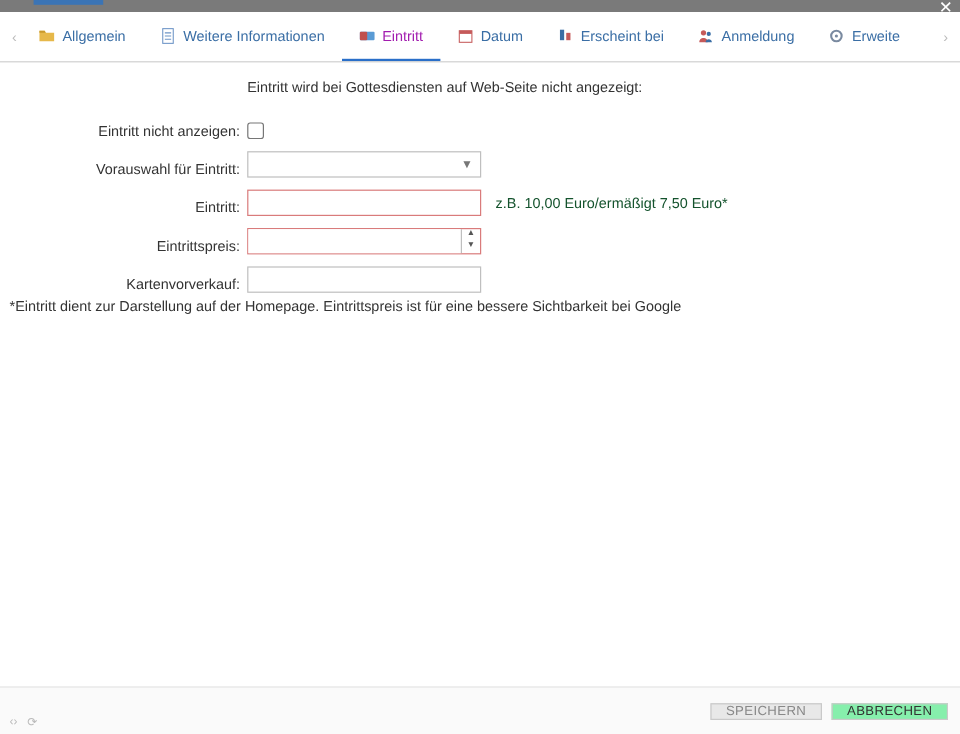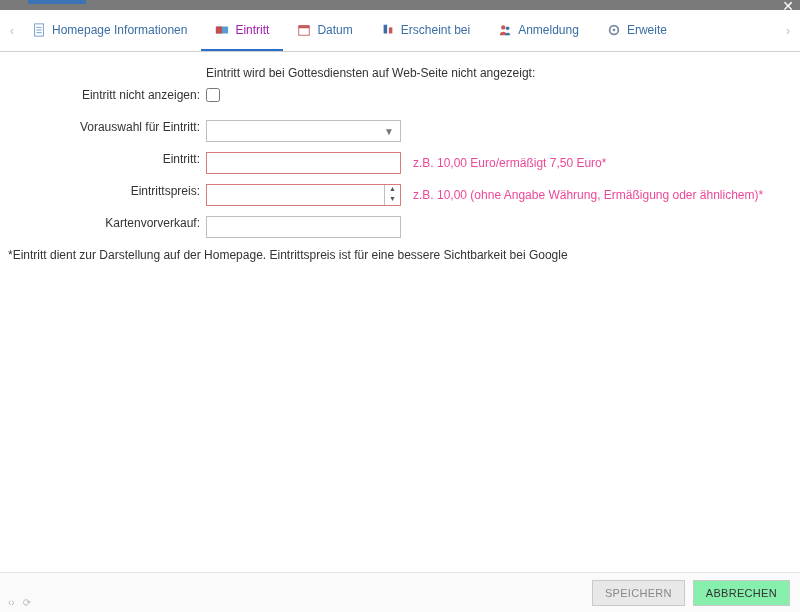--- a/index.html
+++ b/index.html
@@ -12,72 +12,81 @@
 .tabs-wrap { border-bottom: 1px solid #d0d0d0; height: 42px; background: #fff; display: flex; align-items: center; padding: 0 6px; }
 .nav-arrow { width: 12px; color: #bbb; text-align: center; cursor: pointer; font-size: 12px; user-select: none; }
 .tabs { flex: 1; display: flex; align-items: center; overflow: hidden; height: 100%; }
 .tab { display: flex; align-items: center; gap: 6px; padding: 0 14px; height: 100%; color: #3a6ea5; cursor: pointer; white-space: nowrap; border-bottom: 2px solid transparent; }
 .tab.active { border-bottom-color: #2a6fc9; color: #a21caf; }
 .tab .ticon { width: 14px; height: 14px; display: inline-block; }
 
 .content { padding: 14px 8px 0 8px; }
 .intro { text-align: left; margin-left: 198px; margin-bottom: 8px; color: #333; }
 
-.form-row { display: flex; align-items: flex-start; min-height: 28px; margin-bottom: 4px; }
+.form-row { display: flex; align-items: flex-end; min-height: 28px; margin-bottom: 4px; }
 .lbl { width: 198px; text-align: right; padding-right: 6px; color: #333; }
 .ctrl { display: flex; align-items: center; gap: 6px; }
-.hint { color: #ec4899; margin-left: 6px; }
+.hint { color: #14532d; margin-left: 6px; }
 
 input[type=text].tf, .combo, .spin { height: 22px; border: 1px solid #bfbfbf; background: #fff; padding: 0 4px; font-size: 12px; }
 input[type=text].tf { width: 195px; }
 .combo { width: 195px; display: flex; align-items: center; justify-content: flex-end; padding-right: 6px; cursor: pointer; }
 .combo .caret { color: #777; font-size: 10px; }
 .spin { width: 195px; display: flex; align-items: center; padding: 0; }
 .spin input { border: none; flex: 1; height: 100%; padding: 0 4px; font-size: 12px; outline: none; }
 .spin .spinbtns { width: 16px; height: 100%; border-left: 1px solid #bfbfbf; display: flex; flex-direction: column; }
 .spin .spinbtns div { flex: 1; font-size: 7px; line-height: 8px; text-align: center; color: #555; cursor: pointer; }
 .req { border-color: #d97b7b !important; }
 
 input[type=checkbox].cb { width: 14px; height: 14px; }
 
 .footnote { margin-top: 4px; color: #333; }
 
 .footer { position: absolute; bottom: 0; left: 0; right: 0; height: 40px; border-top: 1px solid #e5e5e5; background: #fafafa; display: flex; align-items: center; justify-content: flex-end; padding: 0 10px; gap: 8px; }
-.btn { height: 26px; padding: 0 12px; border: 1px solid #c9c9c9; background: #f0f0f0; font-size: 11px; letter-spacing: 0.3px; cursor: pointer; }
+.btn { height: 14px; padding: 0 12px; border: 1px solid #c9c9c9; background: #f0f0f0; font-size: 11px; letter-spacing: 0.3px; cursor: pointer; }
 .btn.primary { background: #e8e8e8; color: #888; }
 .btn.secondary { background: #86efac; color: #333; }
 
 .status { position: absolute; bottom: 4px; left: 8px; display: flex; gap: 8px; color: #bbb; font-size: 10px; }
 .status span { cursor: pointer; }
 
 svg { display: block; }
 </style>
 </head>
 <body>
 
 <div class="titlebar">
   <div class="accent"></div>
   <div class="close">✕</div>
 </div>
 
 <div class="tabs-wrap">
   <div class="nav-arrow">‹</div>
   <div class="tabs">
 
+    <div class="tab">
+      <span class="ticon">
+        <svg viewBox="0 0 16 16">
+            <path fill="#e6b84a" d="M1 3h5l1 2h8v8H1z"></path>
+            <path fill="#c99a2d" d="M1 3h5l1 2H1z"></path>
+          </svg>
+      </span>
+      <span>Allgemein</span>
+    </div>
 
     <div class="tab">
       <span class="ticon">
         <svg viewBox="0 0 16 16">
             <rect x="3" y="1" width="10" height="14" fill="#fff" stroke="#6b93c6"></rect>
             <line x1="5" y1="5" x2="11" y2="5" stroke="#6b93c6"></line>
             <line x1="5" y1="8" x2="11" y2="8" stroke="#6b93c6"></line>
             <line x1="5" y1="11" x2="11" y2="11" stroke="#6b93c6"></line>
           </svg>
       </span>
-      <span>Homepage Informationen</span>
+      <span>Weitere Informationen</span>
     </div>
 
     <div class="tab active">
       <span class="ticon">
         <svg viewBox="0 0 16 16">
             <rect x="1" y="4" width="14" height="8" rx="1" fill="#5a9bd5"></rect>
             <rect x="1" y="4" width="7" height="8" rx="1" fill="#c0504d"></rect>
           </svg>
       </span>
       <span>Eintritt</span>
@@ -161,21 +170,20 @@
   <div class="form-row">
     <div class="lbl">Eintrittspreis:</div>
     <div class="ctrl">
       <div class="spin req">
         <input type="text" value="" style="">
         <div class="spinbtns">
           <div>▲</div>
           <div>▼</div>
         </div>
       </div>
-      <span class="hint">z.B. 10,00 (ohne Angabe Währung, Ermäßigung oder ähnlichem)*</span>
     </div>
   </div>
 
   <div class="form-row">
     <div class="lbl">Kartenvorverkauf:</div>
     <div class="ctrl">
       <input type="text" class="tf" value="" style="">
     </div>
   </div>
 

